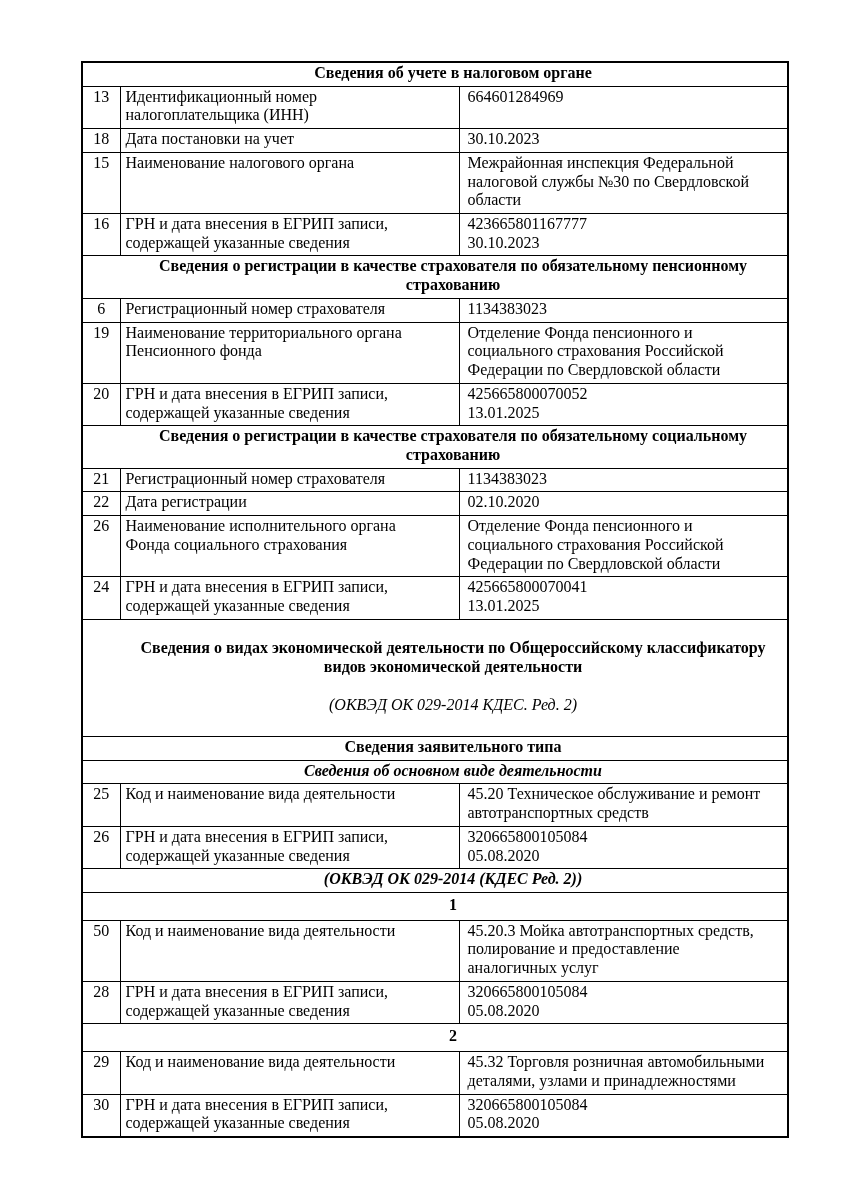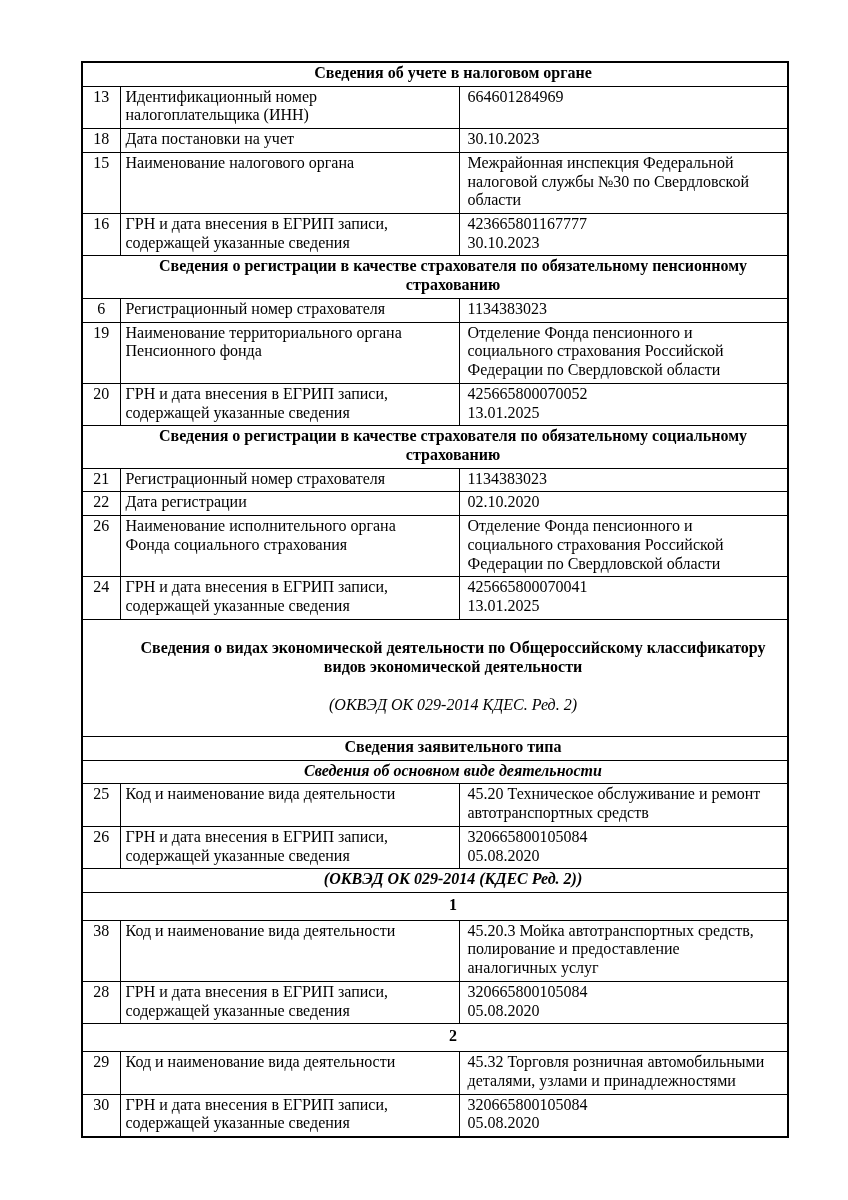--- a/index.html
+++ b/index.html
@@ -153,21 +153,21 @@
         <td class="value">320665800105084
 05.08.2020</td>
       </tr>
       <tr>
         <th colspan="3" class="hdr-italic">(ОКВЭД ОК 029-2014 (КДЕС Ред. 2))</th>
       </tr>
       <tr class="num-hdr">
         <th colspan="3">1</th>
       </tr>
       <tr>
-        <td class="num">38</td>
+        <td class="num">50</td>
         <td class="label">Код и наименование вида деятельности</td>
         <td class="value">45.20.3 Мойка автотранспортных средств,
 полирование и предоставление
 аналогичных услуг</td>
       </tr>
       <tr>
         <td class="num">28</td>
         <td class="label">ГРН и дата внесения в ЕГРИП записи,
 содержащей указанные сведения</td>
         <td class="value">320665800105084

